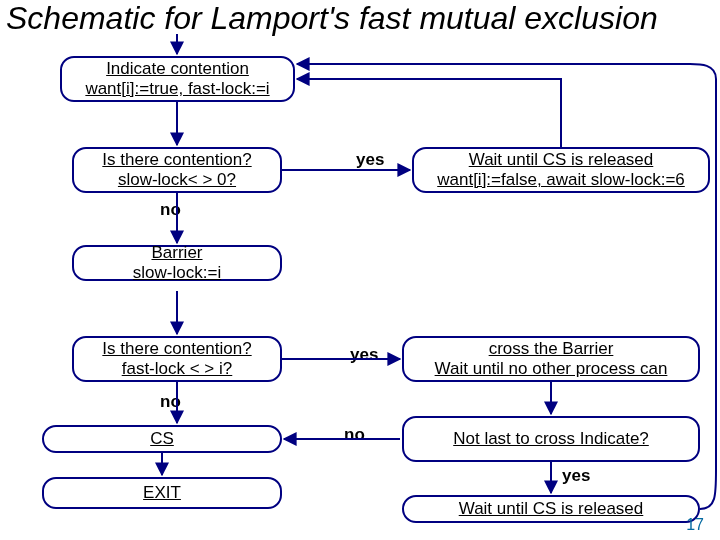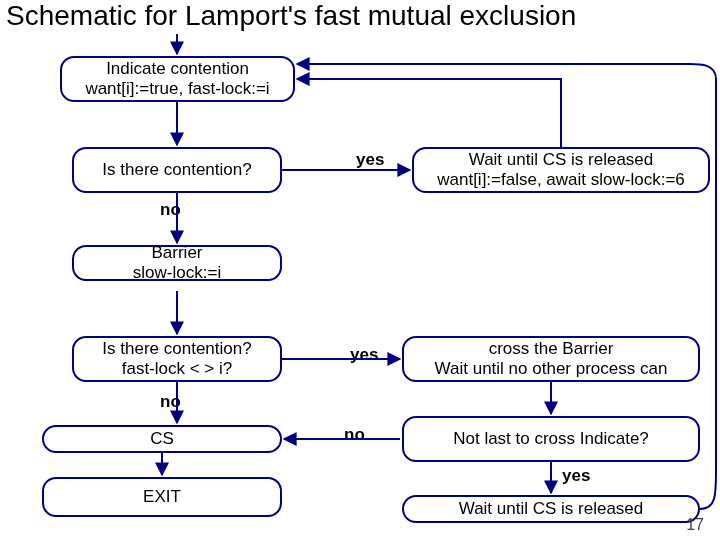--- a/index.html
+++ b/index.html
@@ -9,50 +9,52 @@
     height: 540px;
     background: #fff;
     font-family: "Comic Sans MS", "Comic Sans", cursive, sans-serif;
     color: #000;
     overflow: hidden;
   }
   .title {
     position: absolute;
     left: 6px;
     top: 0px;
-    font-size: 28px;
+    font-size: 32px;
     font-weight: 400;
     white-space: nowrap;
+    font-style: italic;
   }
   .node {
     position: absolute;
     border: 2px solid #000080;
     border-radius: 14px;
     background: #fff;
     text-align: center;
     font-size: 17px;
     line-height: 1.15;
     display: flex;
     align-items: center;
     justify-content: center;
     padding: 2px 6px;
     box-sizing: border-box;
+    text-decoration: underline;
   }
   .label {
     position: absolute;
     font-size: 17px;
     background: transparent;
     font-weight: bold;
   }
   .pagenum {
     position: absolute;
     right: 16px;
     bottom: 6px;
     font-size: 16px;
-    color: #404040;
+    color: #0369a1;
   }
   svg.overlay {
     position: absolute;
     left: 0; top: 0;
     width: 720px; height: 540px;
     pointer-events: none;
   }
 </style>
 </head>
 <body>
@@ -62,20 +64,21 @@
 <div class="node" style="left:60px; top:56px; width:235px; height:46px;">
   <div>
     <div>Indicate contention</div>
     <div>want[i]:=true, fast-lock:=i</div>
   </div>
 </div>
 
 <div class="node" style="left:72px; top:147px; width:210px; height:46px;">
   <div>
     <div>Is there contention?</div>
+    <div>slow-lock&lt; &gt; 0?</div>
   </div>
 </div>
 
 <div class="node" style="left:412px; top:147px; width:298px; height:46px;">
   <div>
     <div>Wait until CS is released</div>
     <div>want[i]:=false, await slow-lock:=6</div>
   </div>
 </div>
 
@@ -103,21 +106,21 @@
 <div class="node" style="left:42px; top:425px; width:240px; height:28px;">
   <div>CS</div>
 </div>
 
 <div class="node" style="left:402px; top:416px; width:298px; height:46px;">
   <div>
     <div>Not last to cross Indicate?</div>
   </div>
 </div>
 
-<div class="node" style="left:42px; top:477px; width:240px; height:40px;">
+<div class="node" style="left:42px; top:477px; width:240px; height:32px;">
   <div>EXIT</div>
 </div>
 
 <div class="node" style="left:402px; top:495px; width:298px; height:28px;">
   <div>Wait until CS is released</div>
 </div>
 
 <div class="label" style="left:356px; top:150px;">yes</div>
 <div class="label" style="left:160px; top:200px;">no</div>
 <div class="label" style="left:350px; top:345px;">yes</div>

